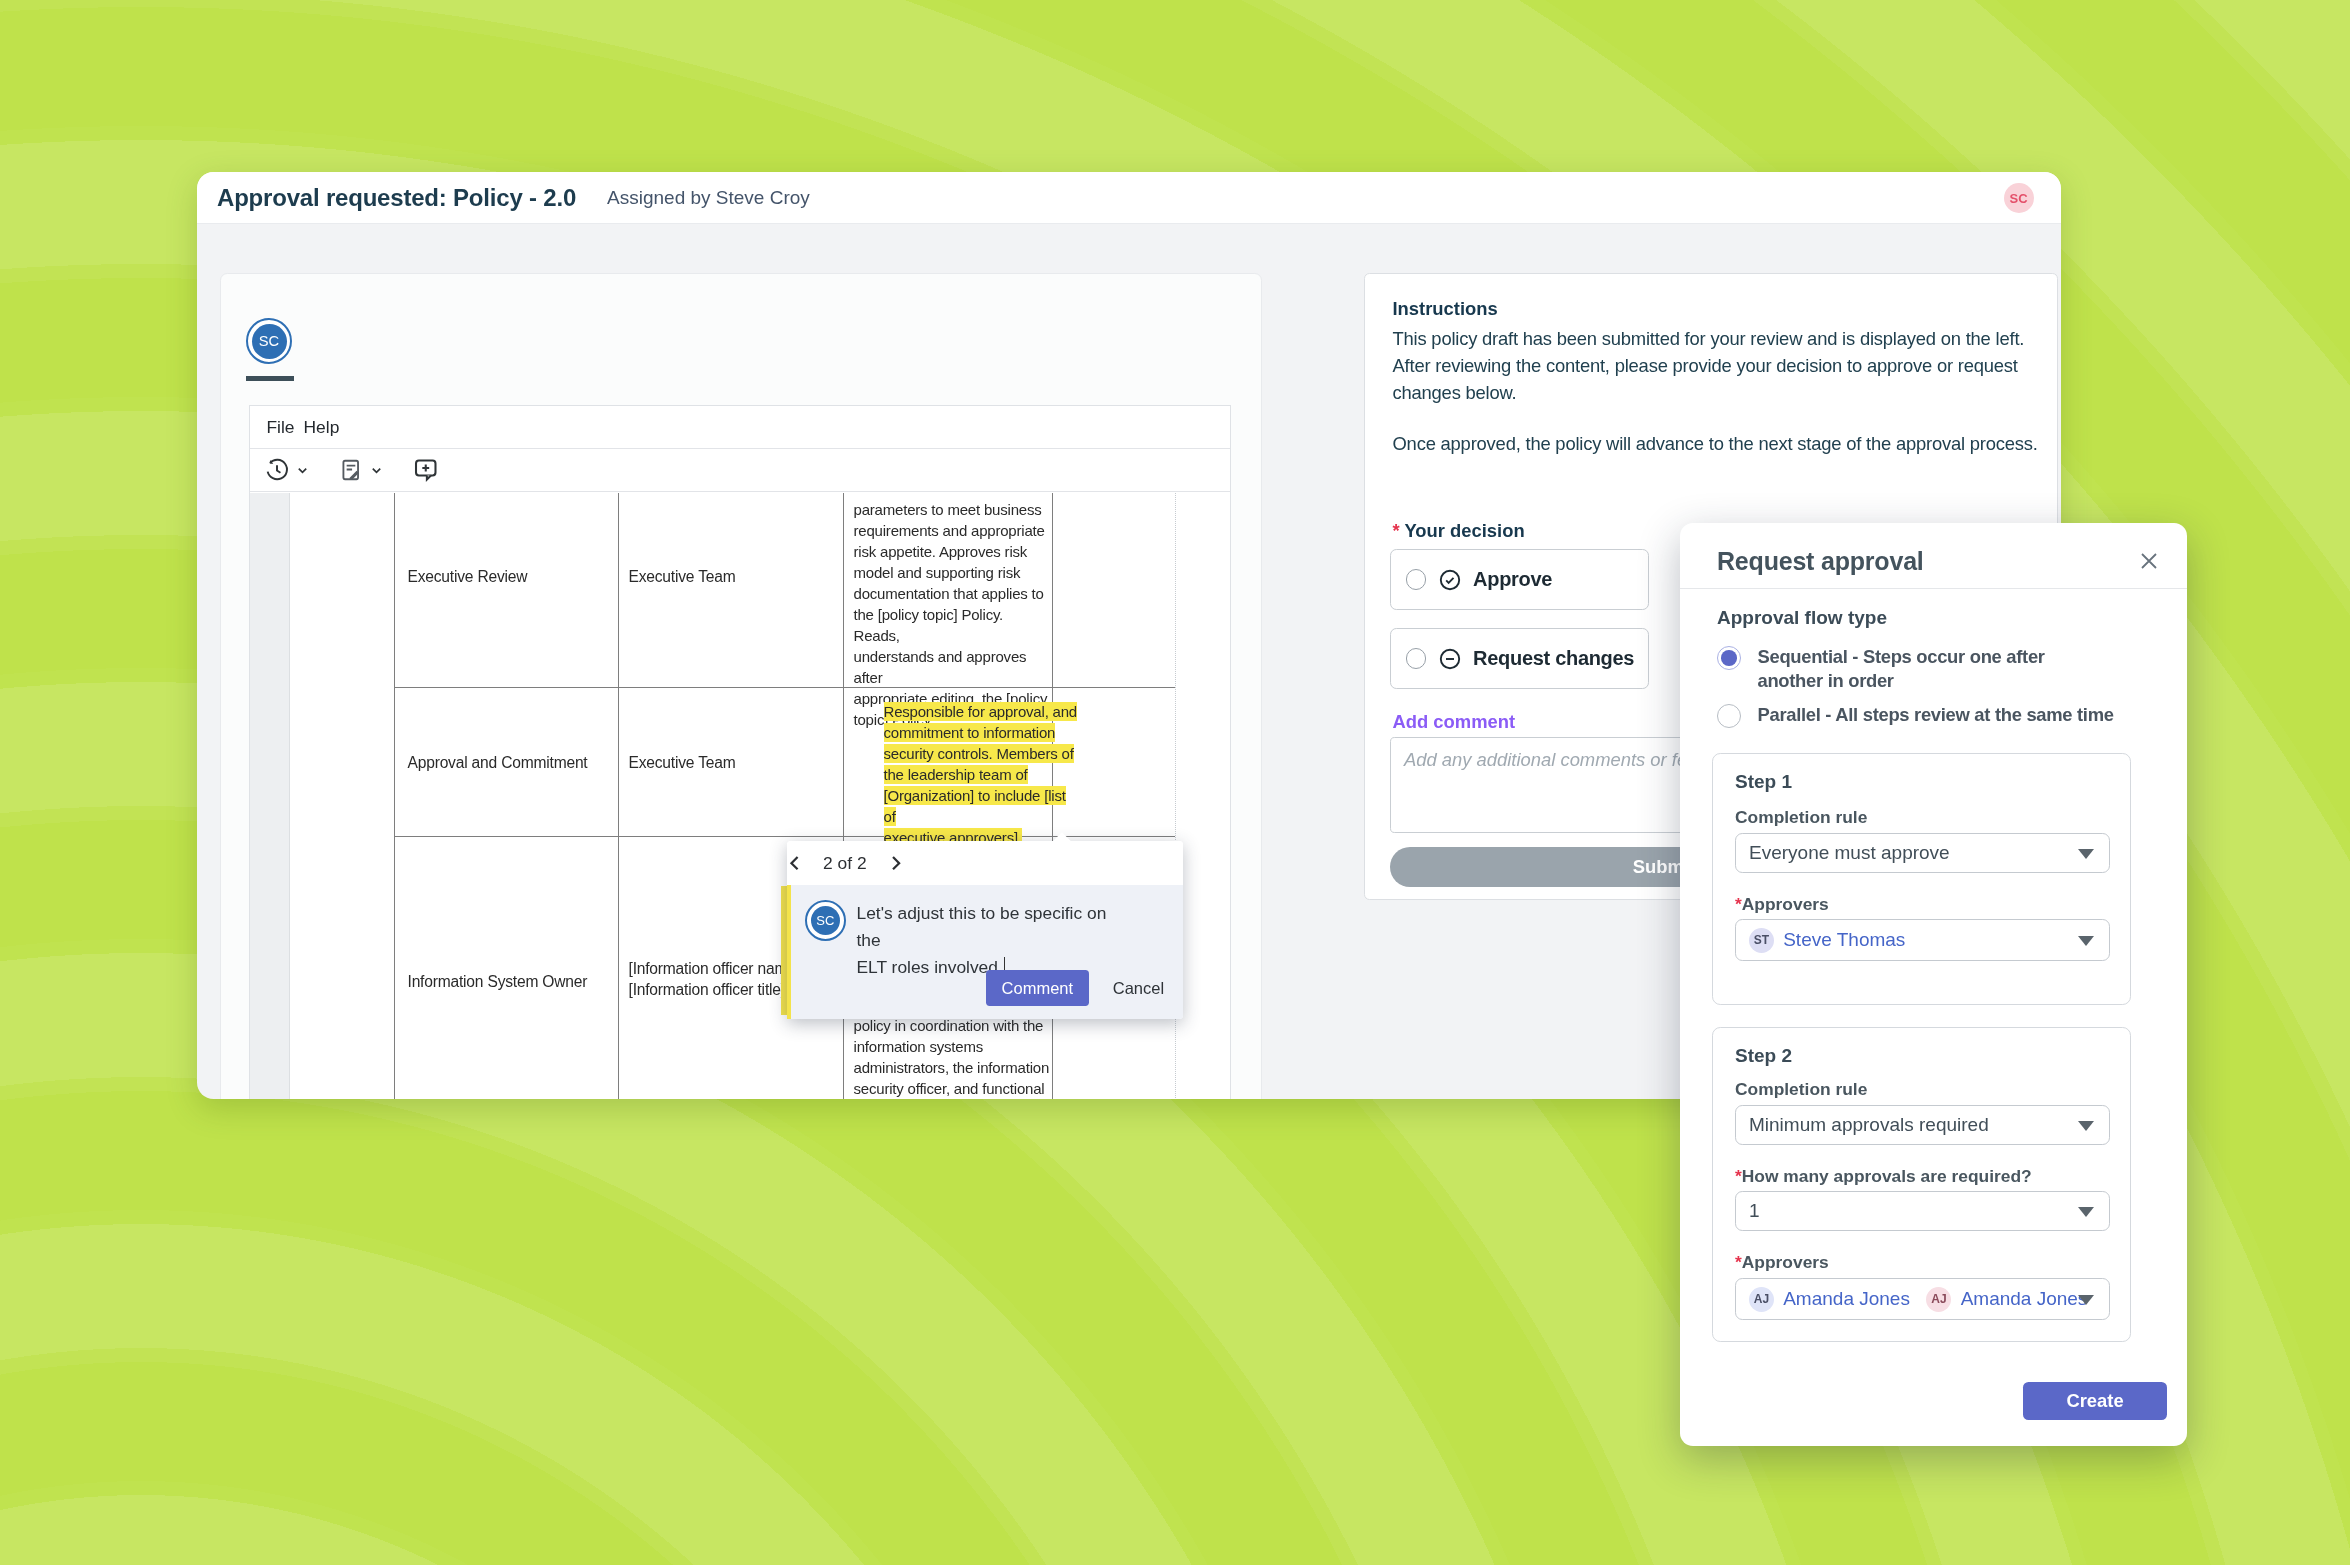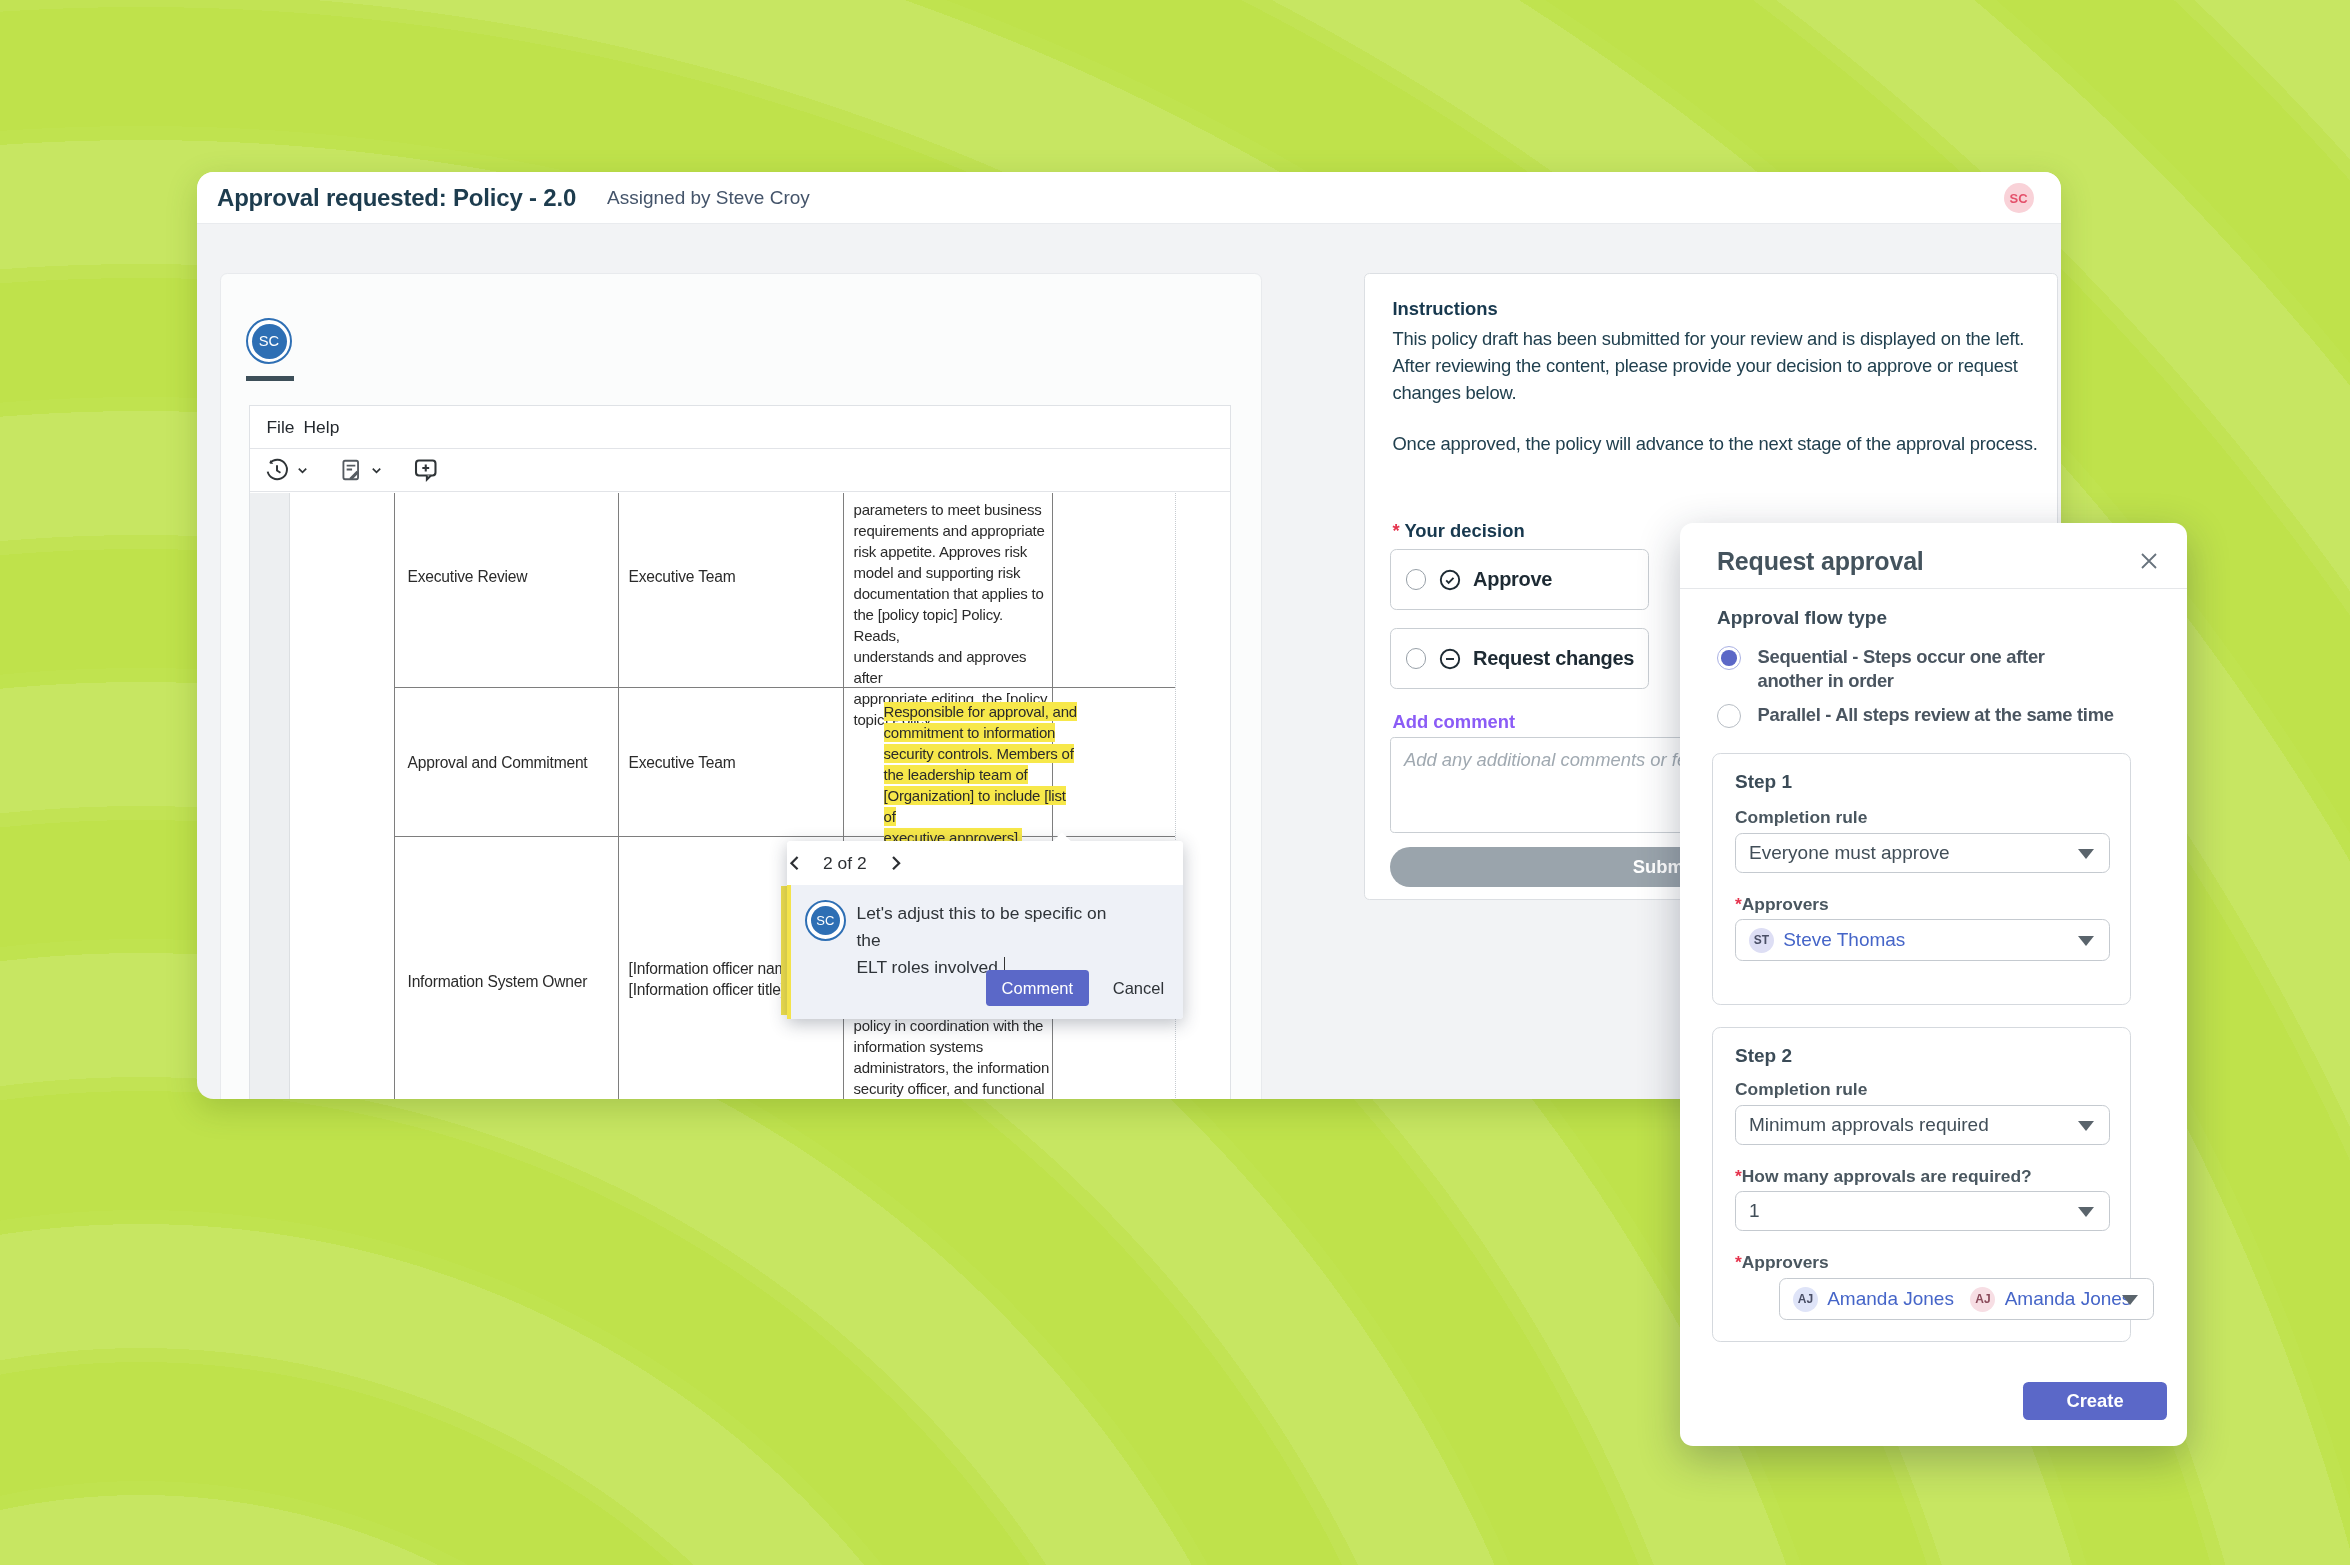--- a/index.html
+++ b/index.html
@@ -356,21 +356,21 @@
     <div class="select" style="top:77px;">
       <span class="select-value">Minimum approvals required</span>
       <span class="caret"></span>
     </div>
     <div class="field-label" style="top:138px;"><span class="req-star">*</span><span>How many approvals are required?</span></div>
     <div class="select" style="top:163px;">
       <span class="select-value">1</span>
       <span class="caret"></span>
     </div>
     <div class="field-label" style="top:224px;"><span class="req-star">*</span><span>Approvers</span></div>
-    <div class="select" style="top:250px;height:42px;margin-left:44px;">
+    <div class="select" style="top:250px;height:42px;">
       <span class="chip">
         <span class="chip-avatar blue">AJ</span>
         <span class="chip-name">Amanda Jones</span>
       </span>
       <span class="chip">
         <span class="chip-avatar pink">AJ</span>
         <span class="chip-name">Amanda Jones</span>
       </span>
       <span class="caret"></span>
     </div>

